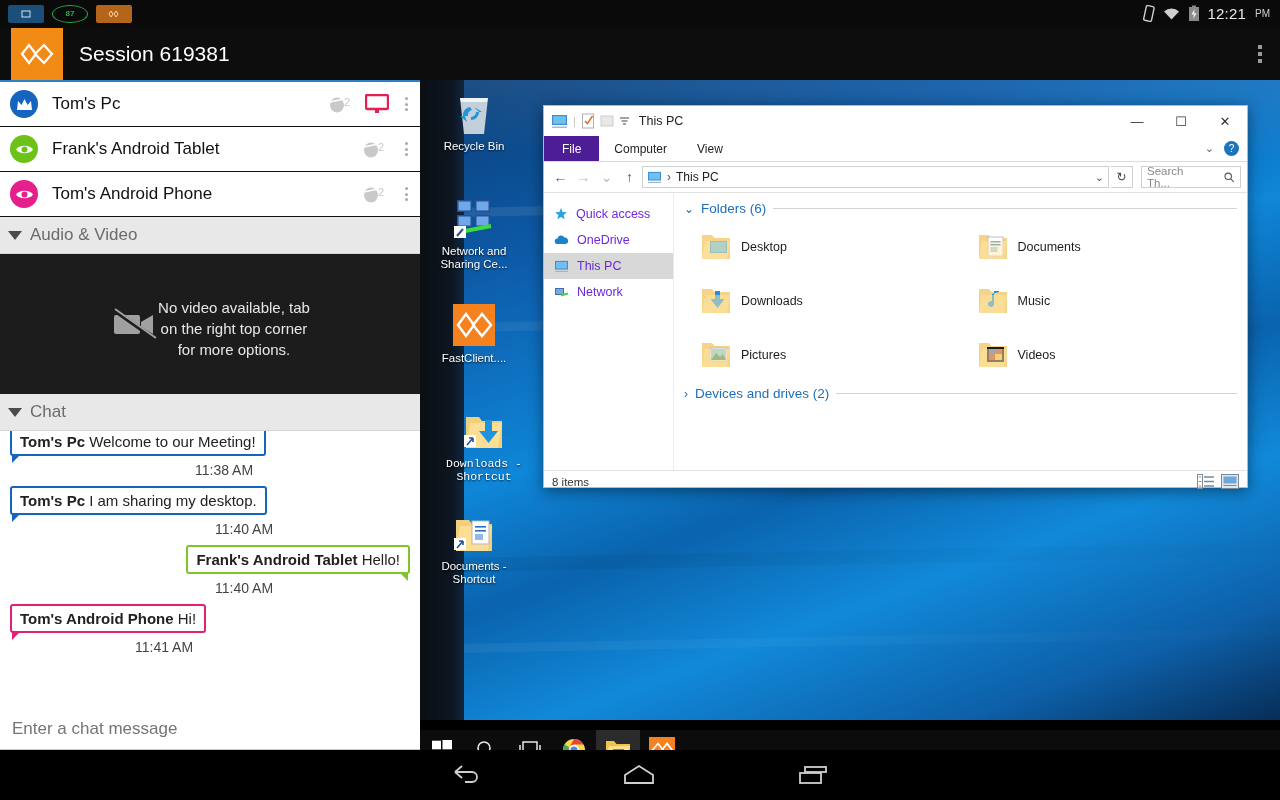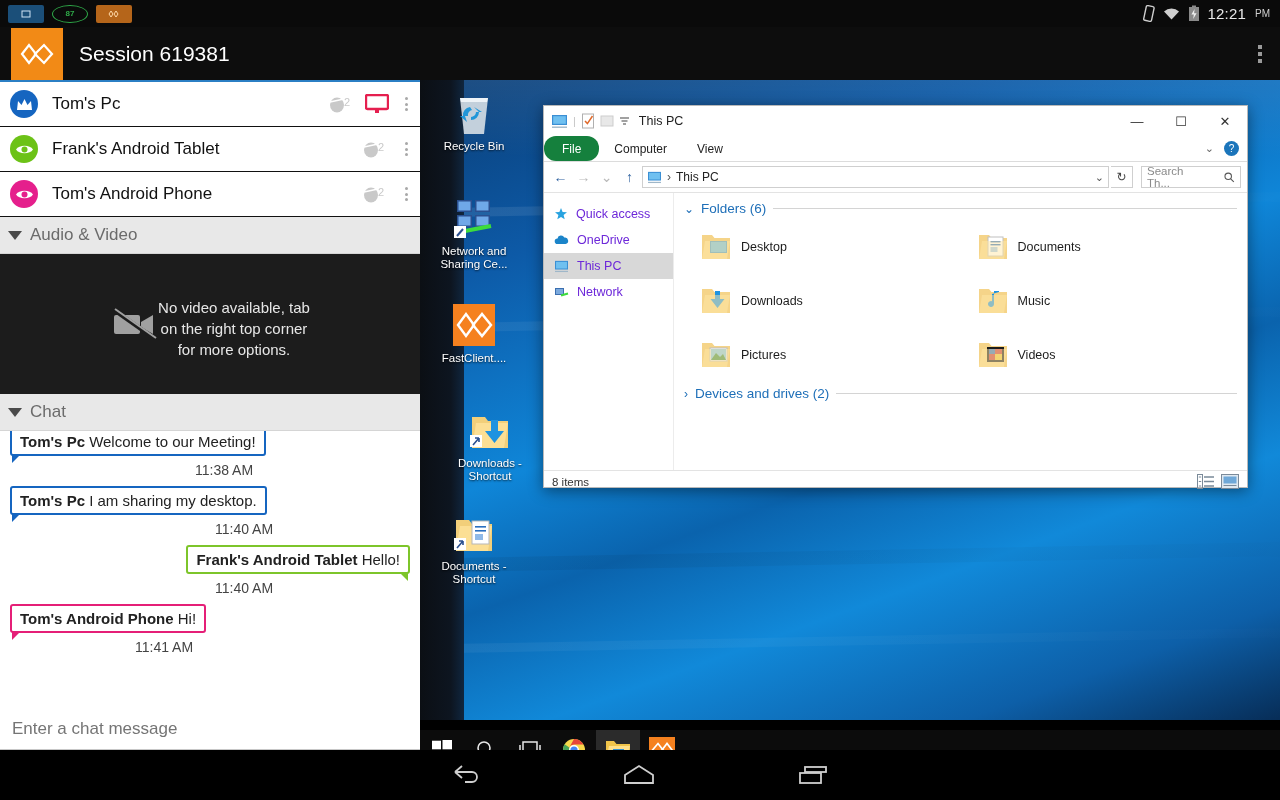--- a/index.html
+++ b/index.html
@@ -142,21 +142,21 @@
   #ex-qat{ display:flex; align-items:center; gap:5px; }
   #ex-title-text{ font-size:12.5px; color:#222; margin-left:9px; }
   #ex-winbtns{ margin-left:auto; display:flex; height:30px; }
   #ex-winbtns div{ width:44px; display:flex; align-items:center;
                    justify-content:center; font-size:13px; color:#333;
                    cursor:pointer; }
   #ex-ribbon{ height:26px; display:flex; align-items:stretch; background:#fff;
               border-bottom:1px solid #dcdcdc; }
   .ribbon-tab{ padding:0 15px; display:flex; align-items:center;
                font-size:12px; color:#222; cursor:pointer; }
-  .ribbon-tab.file{ background:#15803d; color:#fff; padding:8px 18px;border-radius:12px; }
+  .ribbon-tab.file{ background:#4c1d95; color:#fff; padding:8px 18px; }
   #ribbon-right{ margin-left:auto; display:flex; align-items:center; gap:10px;
                  padding-right:8px; }
   #help-circle{ width:15px; height:15px; border-radius:50%; background:#1b75bb;
                 color:#fff; font-size:10px; display:flex; align-items:center;
                 justify-content:center; cursor:pointer; }
   #ex-addrbar{ height:30px; display:flex; align-items:center; gap:2px;
                padding:0 6px; background:#fff; }
   .nav-btn{ width:21px; height:22px; display:flex; align-items:center;
             justify-content:center; font-size:14px; color:#2b5f9e; cursor:pointer; }
   .nav-btn.dim{ color:#b9b9b9; }
@@ -429,21 +429,21 @@
     <div class="glyph">
       <svg width="46" height="46" viewBox="0 0 46 46">
         <rect x="2" y="2" width="42" height="42" fill="#f5811f"></rect>
         <path d="M7 23 L15 12 L23 23 L15 34 Z" fill="none" stroke="#fff" stroke-width="2.4"></path>
         <path d="M22 23 L31 12 L40 23 L31 34 Z" fill="none" stroke="#fff" stroke-width="2.4"></path>
       </svg>
     </div>
     <span>FastClient....</span>
   </div>
 
-  <div class="desk-icon" style="left:22px; top:325px;">
+  <div class="desk-icon" style="left:16px; top:325px;font-family:Liberation Mono, monospace;">
     <div class="glyph">
       <svg width="46" height="44" viewBox="0 0 46 44">
         <path d="M5 8 H18 L21 12 H41 V39 H5 Z" fill="#f2cf7a"></path>
         <path d="M9 14 H41 L37 39 H5 Z" fill="#fcdf94"></path>
         <path d="M24 11 h7 v11 h6 l-9.5 12 L18 22 h6 z" fill="#1e93e0"></path>
         <rect x="3" y="26" width="12" height="12" fill="#fff"></rect>
         <path d="M6 36 L12 29 M12 29 H8 M12 29 V33" stroke="#2a4f8f" stroke-width="1.6" fill="none"></path>
       </svg>
     </div>
     <span>Downloads - Shortcut</span>

